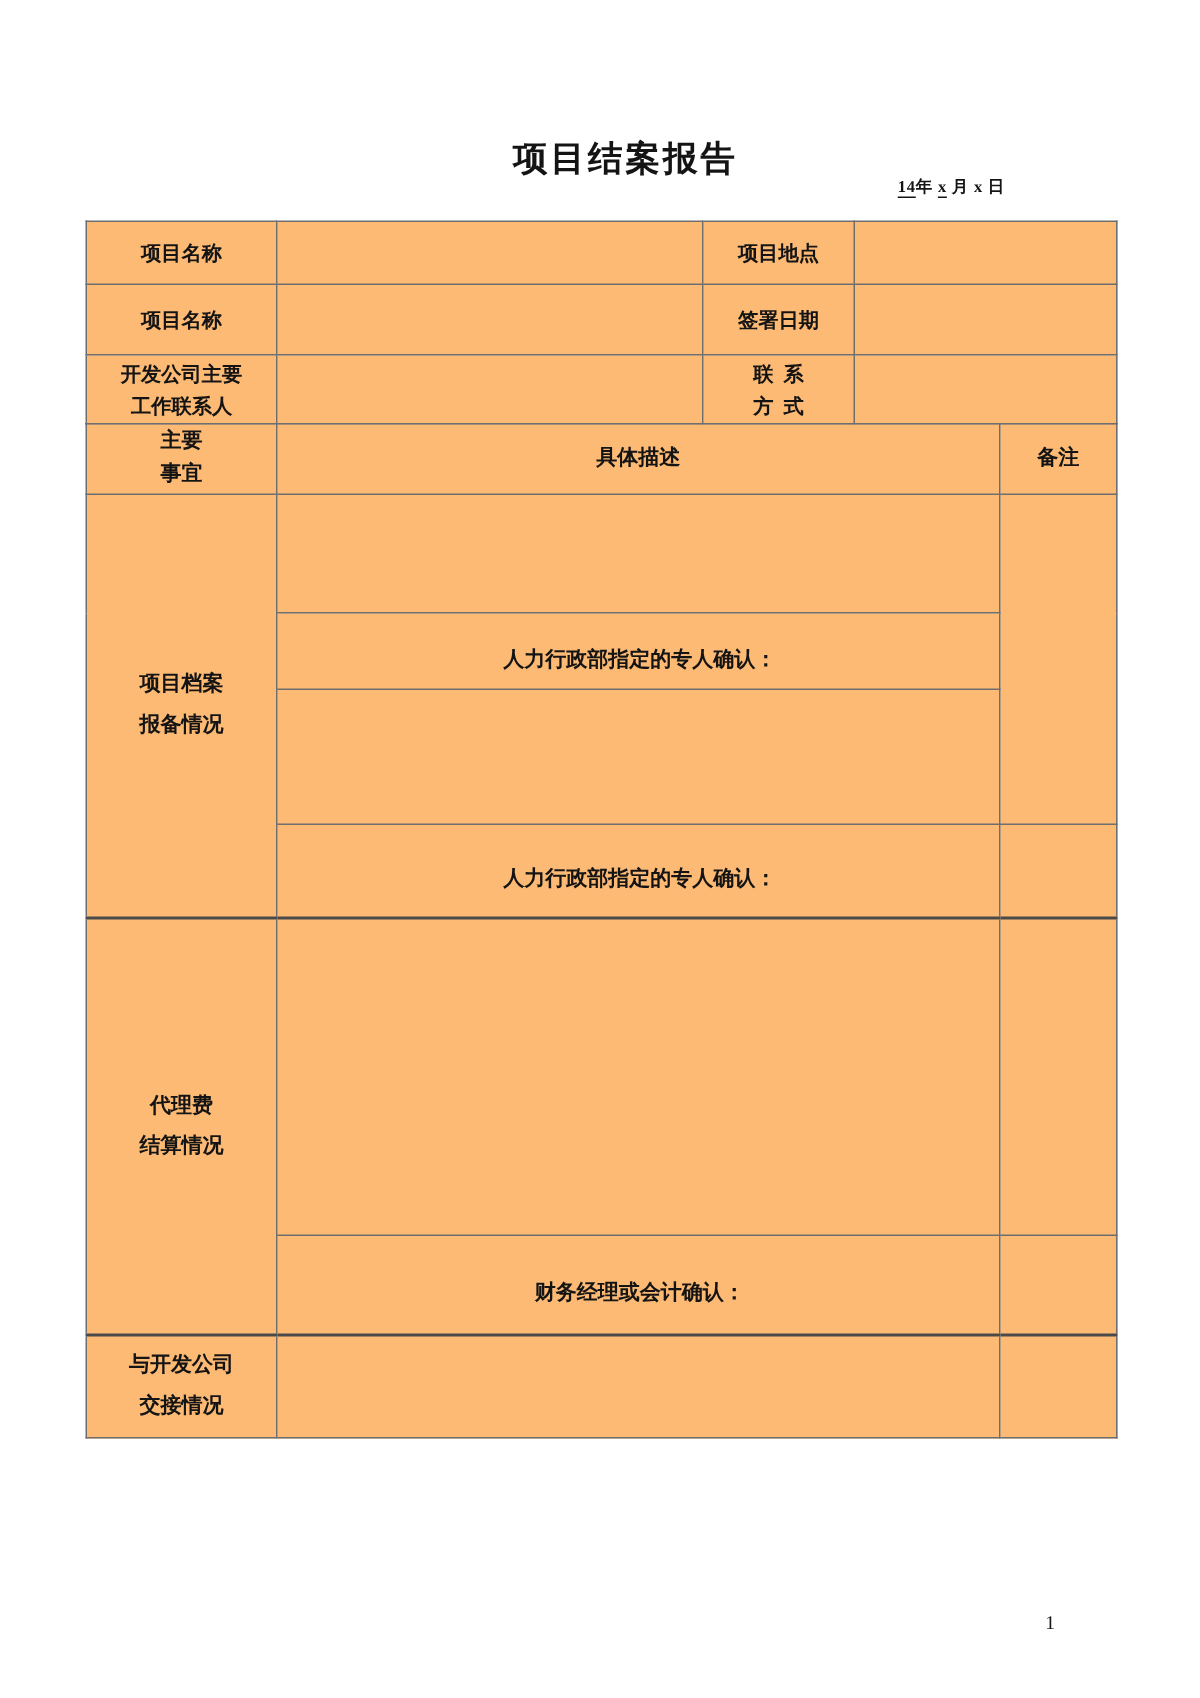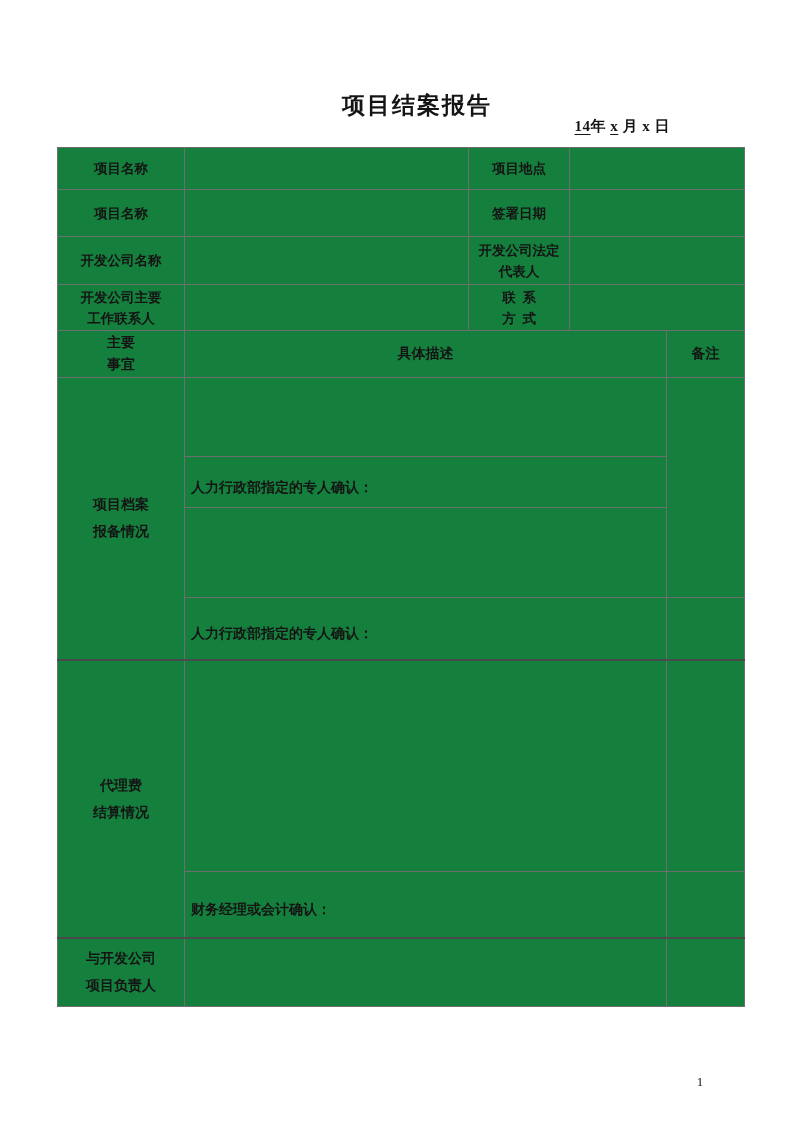--- a/index.html
+++ b/index.html
@@ -19,57 +19,57 @@
     text-align: center;
     text-indent: 34px;
     font-size: 23px;
     font-weight: 700;
     letter-spacing: 2px;
   }
   .dateline {
     position: absolute;
     top: 117px; left: 0; width: 670px;
     text-align: right;
-    font-size: 15px;
+    font-size: 11px;
     font-weight: 700;
     letter-spacing: 0.5px;
   }
   .u { text-decoration: underline; text-underline-offset: 3px; }
   .tables { position: absolute; left: 57px; top: 147px; }
   table {
     border-collapse: collapse;
     table-layout: fixed;
     border: 1.5px solid #4a4a4a;
   }
   .t-lower { margin-top: -1px; }
   td, th {
     border: 1px solid #6e6e6e;
     padding: 0;
     font-size: 13.5px;
     font-weight: 700;
-    background: #15803d;
+    background: #fdba74;
   }
   .lab {
     text-align: center;
     vertical-align: middle;
     white-space: pre-line;
     line-height: 21px;
   }
   .sect-lab { line-height: 27px; font-size: 14px; }
   .hdr {
     text-align: center;
     vertical-align: middle;
     white-space: pre-line;
     line-height: 22px;
     font-size: 14px;
   }
   .val { vertical-align: middle; }
   .confirm {
     vertical-align: middle;
-    text-align: left;
+    text-align: center;
     padding: 12px 4px 0 6px;
     font-size: 14px;
     white-space: pre-line;
   }
   tr.sect > td { border-top: 2px solid #4a4a4a; }
   
   .hr1 { height: 42px; } .hr2 { height: 47px; } .hr3 { height: 48px; }
   .hr4 { height: 48px; } .hr5 { height: 46px; } .hr6 { height: 44px; }
   
   .mr0 { height: 47px; } .mr1 { height: 79px; } .mr2 { height: 51px; }
@@ -103,27 +103,20 @@
         <tr class="hr1">
       <td class="lab">项目名称</td>
       <td class="val"></td>
       <td class="lab">项目地点</td>
       <td class="val"></td>
     </tr>
     <tr class="hr2">
       <td class="lab">项目名称</td>
       <td class="val"></td>
       <td class="lab">签署日期</td>
-      <td class="val"></td>
-    </tr>
-    <tr class="hr3">
-      <td class="lab">开发公司名称</td>
-      <td class="val"></td>
-      <td class="lab">开发公司法定
-代表人</td>
       <td class="val"></td>
     </tr>
     <tr class="hr5">
       <td class="lab">开发公司主要
 工作联系人</td>
       <td class="val"></td>
       <td class="lab">联 系
 方 式</td>
       <td class="val"></td>
     </tr>
@@ -167,21 +160,21 @@
       <td class="val"></td>
       <td class="val"></td>
     </tr>
     <tr class="mr6">
       <td class="confirm">财务经理或会计确认：</td>
       <td class="val"></td>
     </tr>
 
     <tr class="mr7 sect">
       <td class="lab sect-lab">与开发公司
-项目负责人</td>
+交接情况</td>
       <td class="val"></td>
       <td class="val"></td>
     </tr>
   </tbody>
     </table>
 
 </div>
 
 <div class="pagenum">1</div>
 

